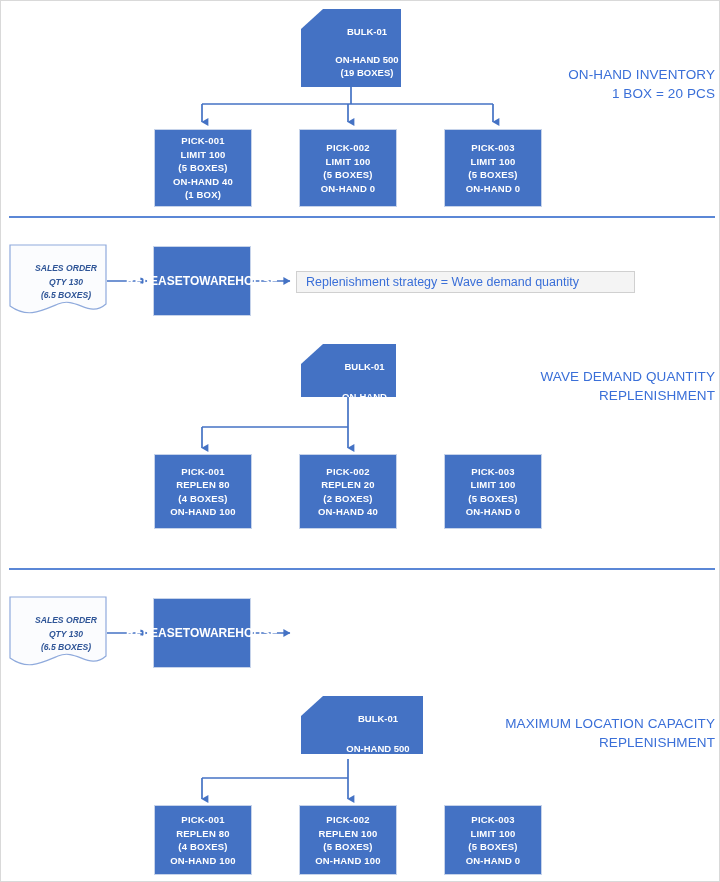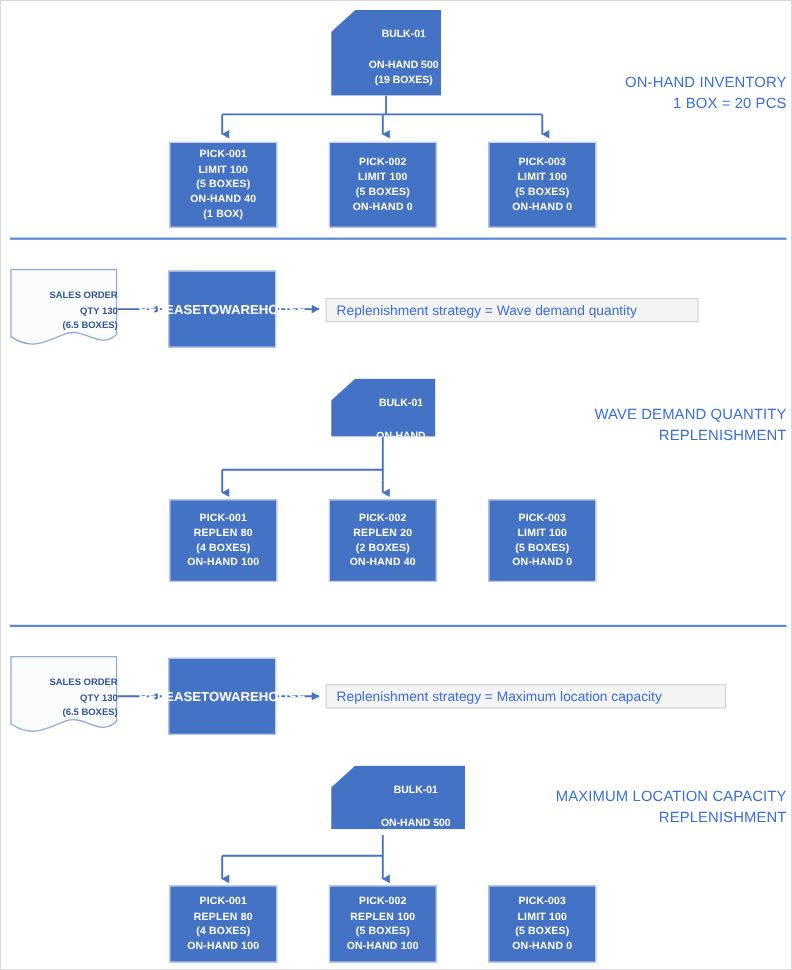--- a/index.html
+++ b/index.html
@@ -70,26 +70,27 @@
     align-items: center;
     justify-content: center;
   }
 
   
   .doc-shape { position: absolute; }
   .doc-shape svg { display: block; }
   .doc-text {
     position: absolute;
     left: 16px; right: 0; top: 18px;
-    text-align: right;
+    text-align: center;
     color: #2f5597;
     font-size: 8.6px;
     font-weight: bold;
     line-height: 13.5px;
     pointer-events: none;
+    font-style: italic;
   }
 
   
   .strategy-box {
     position: absolute;
     background: #f4f4f4;
     border: 1px solid #d0d0d0;
     color: #3a6fd8;
     font-size: 12.5px;
     display: flex;
@@ -260,23 +261,20 @@
       <span>(6.5 BOXES)</span>
     </div>
   </div>
 
   <div class="rel-box" style="left:152px; top:597px; width:98px; height:70px;">
     <span>RELEASE</span>
     <span>TO</span>
     <span>WAREHOUSE</span>
   </div>
 
-  <div class="strategy-box" style="left:295px; top:621px; width:364px; height:22px;">
-    <span>Replenishment strategy = Maximum location capacity</span>
-  </div>
 
   <div class="bulk-box tall" style="left:300px; top:695px; width:122px; height:58px;">
     <span class="bulk-title">BULK-01</span>
     <span class="bulk-sub">ON-HAND 500</span>
   </div>
 
   <div class="section-head" style="left:420px; top:713px; width:294px;">MAXIMUM LOCATION CAPACITY
 REPLENISHMENT</div>
 
   <div class="loc-box" style="left:153px; top:804px; width:98px; height:70px;">

